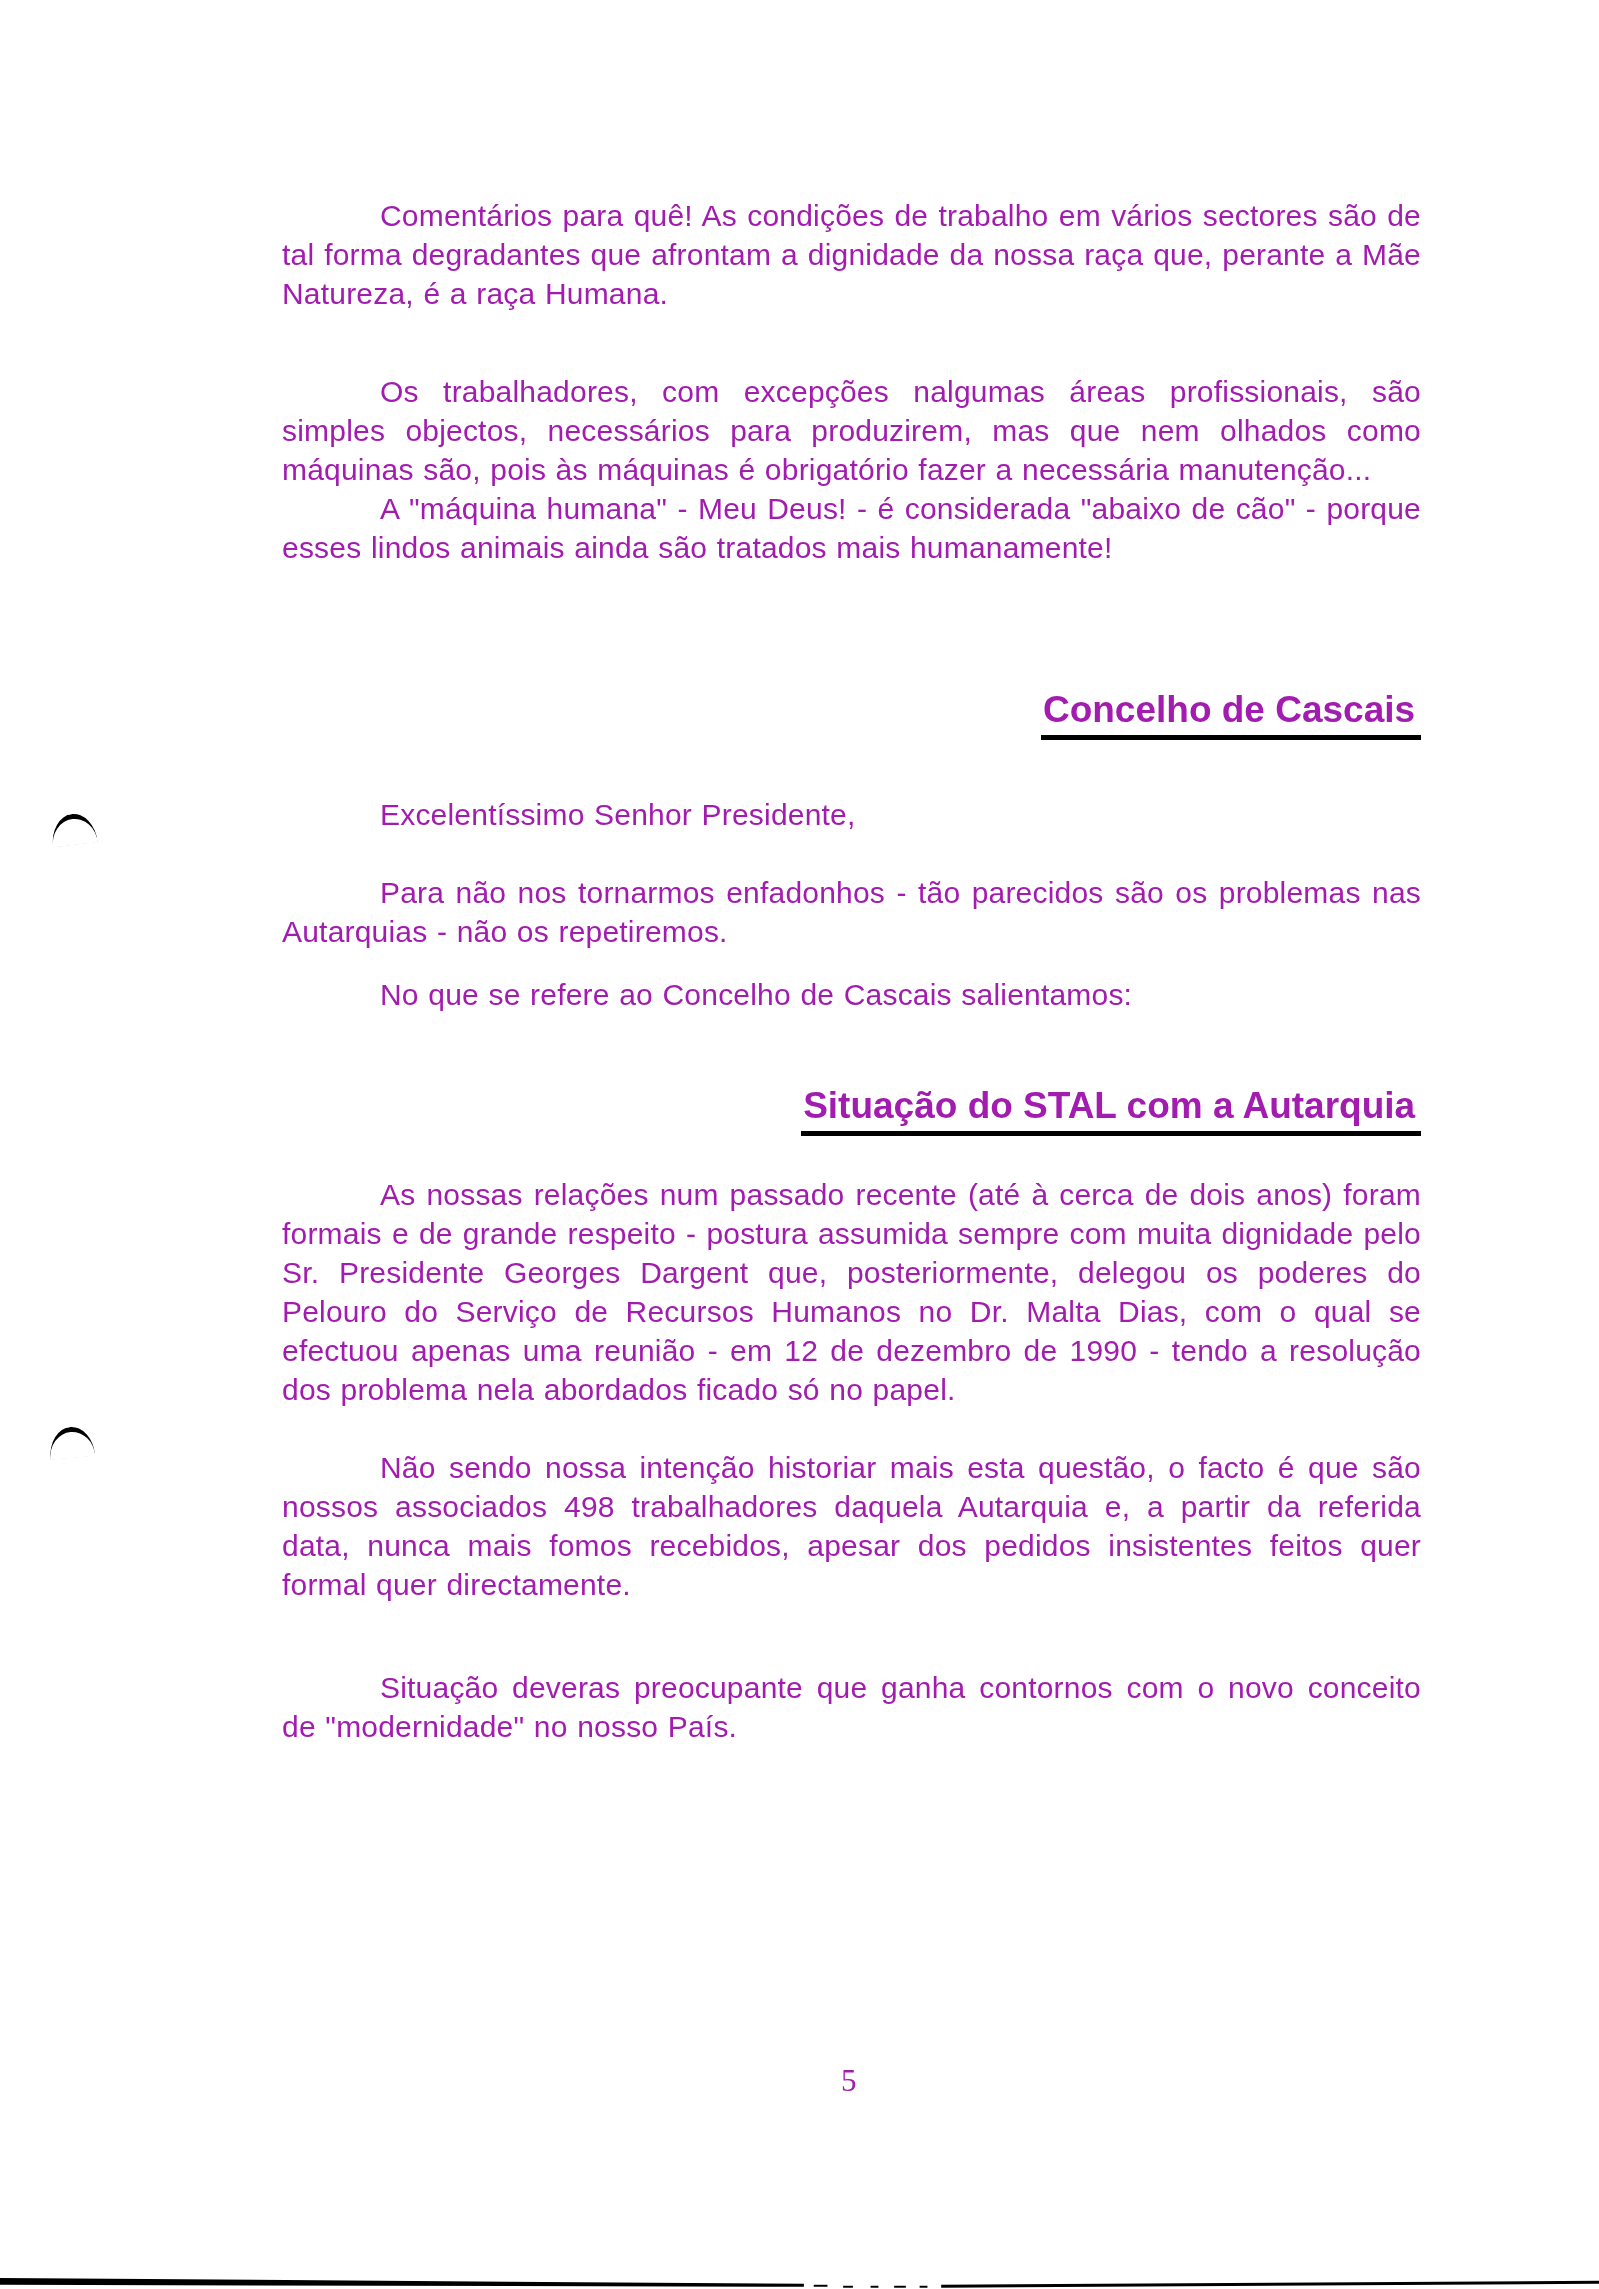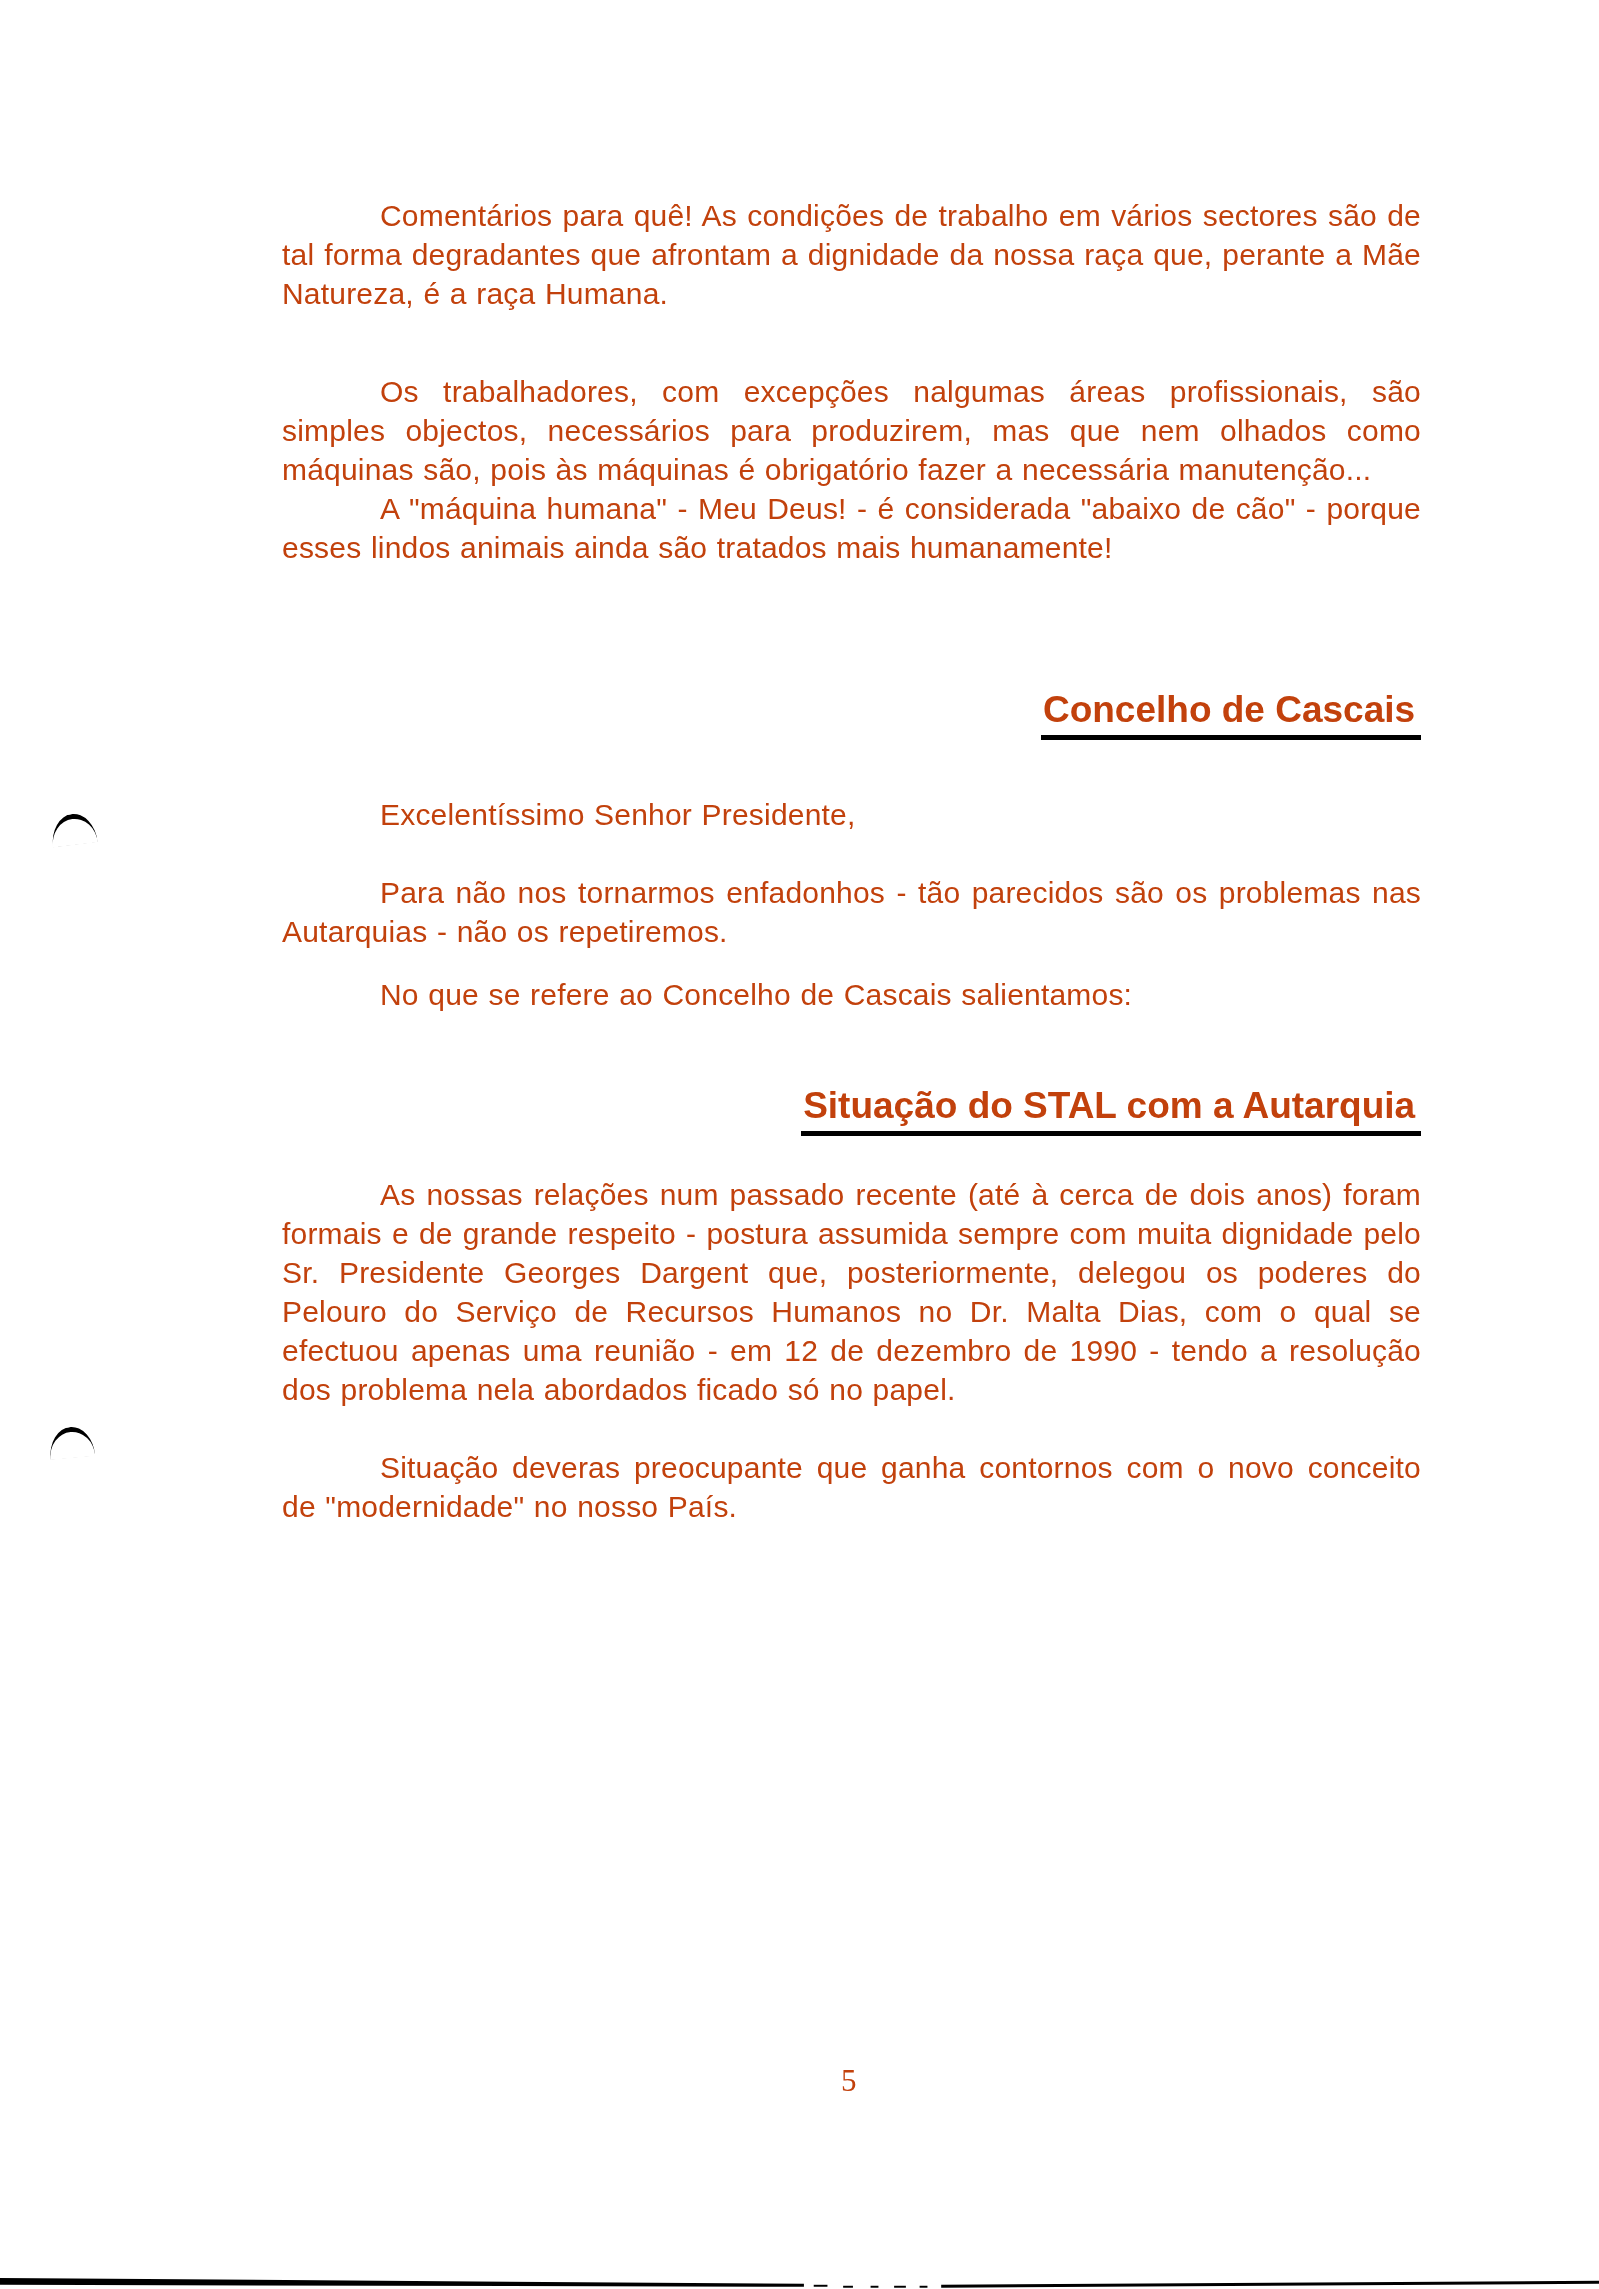--- a/index.html
+++ b/index.html
@@ -7,21 +7,21 @@
     margin: 0;
     padding: 0;
     background: #e8e8e8;
   }
   .page {
     position: relative;
     width: 1600px;
     height: 2290px;
     margin: 0 auto;
     background: #ffffff;
-    color: #c2410c;
+    color: #a21caf;
     font-family: "Liberation Sans", sans-serif;
     overflow: hidden;
   }
   .content {
     position: absolute;
     left: 282px;
     top: 196px;
     width: 1139px;
   }
   .body-par {
@@ -110,20 +110,21 @@
 
     <p class="body-par mb-70">No que se refere ao Concelho de Cascais salientamos:</p>
 
     <h2 class="heading h2-mid">
       <span class="heading-text">Situação do STAL com a Autarquia</span>
     </h2>
 
 
     <p class="body-par mb-40">As nossas relações num passado recente (até à cerca de dois anos) foram formais e de grande respeito - postura assumida sempre com muita dignidade pelo Sr. Presidente Georges Dargent que, posteriormente, delegou os poderes do Pelouro do Serviço de Recursos Humanos no Dr. Malta Dias, com o qual se efectuou apenas uma reunião - em 12 de dezembro de 1990 - tendo a resolução dos problema nela abordados ficado só no papel.</p>
 
+    <p class="body-par mb-65">Não sendo nossa intenção historiar mais esta questão, o facto é que são nossos associados 498 trabalhadores daquela Autarquia e, a partir da referida data, nunca mais fomos recebidos, apesar dos pedidos insistentes feitos quer formal quer directamente.</p>
 
 
     <p class="body-par mb-38">Situação deveras preocupante que ganha contornos com o novo conceito de "modernidade" no nosso País.</p>
 
   </div>
 
   <div class="page-number">5</div>
 
   <span class="scan-arc a1"></span>
   <span class="scan-arc a2"></span>

